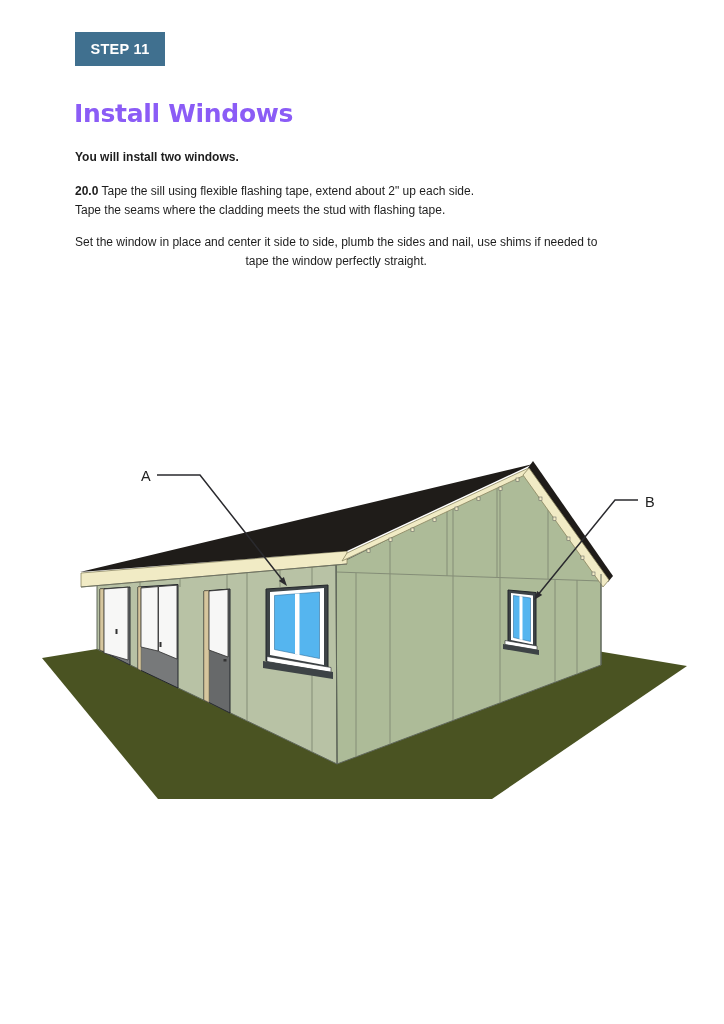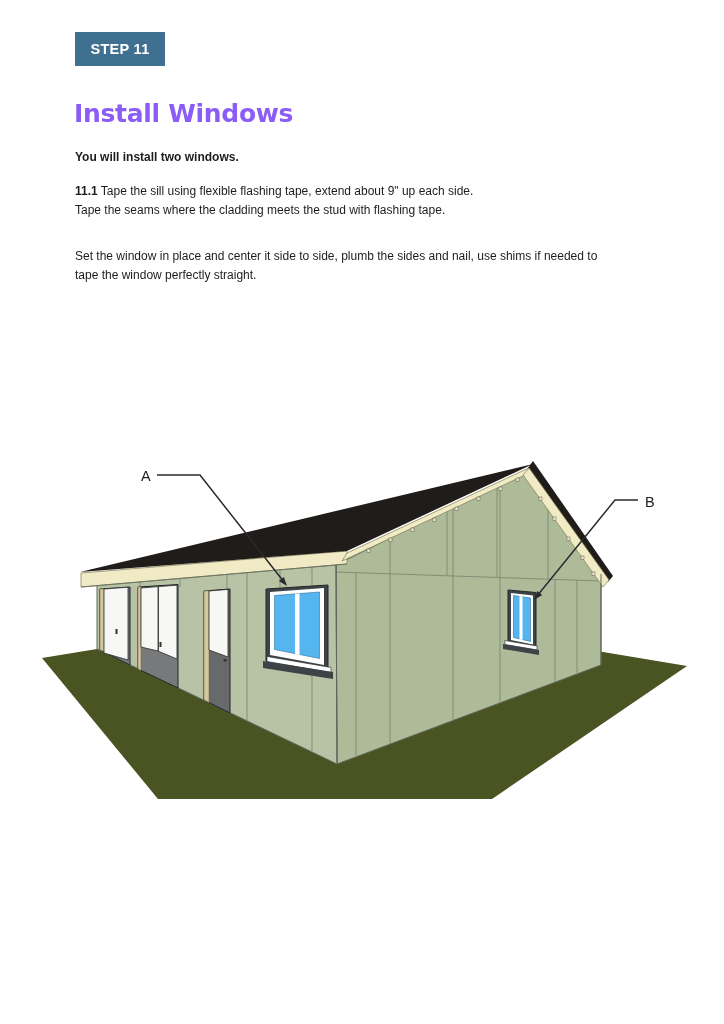--- a/index.html
+++ b/index.html
@@ -8,41 +8,41 @@
   .badge{position:absolute;left:75px;top:32px;width:90px;height:34px;
          background:var(--c-badge-bg);color:var(--c-badge-text);
          display:flex;align-items:center;justify-content:center;
          font-weight:700;font-size:14.5px;letter-spacing:.3px;}
   .title{position:absolute;left:74px;top:99px;margin:0;
          font-family:"DejaVu Sans",sans-serif;font-weight:700;font-size:25px;
          letter-spacing:-.3px;color:#8b5cf6;}
   .txt{position:absolute;left:75px;color:var(--c-text);font-size:12px;line-height:18.5px;}
   .intro{top:148px;font-weight:700;}
   .p1{top:182px;}
-  .p2{top:247px;}
+  .p2{top:233px;text-align:center;}
   .p3{top:287px;}
   .num{font-weight:700;}
   svg text{font-family:"Liberation Sans",sans-serif;}
   .lbl{font-size:14.5px;fill:#222;}
 </style>
 </head>
 <body>
 
 <div class="page">
 
   <div class="badge">
     <span>STEP 11</span>
   </div>
 
   <h1 class="title">Install Windows</h1>
 
   <div class="txt intro">You will install two windows.</div>
 
   <div class="txt p1">
-    <div><span class="num">11.1</span><span> Tape the sill using flexible flashing tape, extend about 9" up each side.</span></div>
+    <div><span class="num">20.0</span><span> Tape the sill using flexible flashing tape, extend about 2" up each side.</span></div>
     <div>Tape the seams where the cladding meets the stud with flashing tape.</div>
   </div>
 
   <div class="txt p2">
     <div>Set the window in place and center it side to side, plumb the sides and nail, use shims if needed to</div>
     <div>tape the window perfectly straight.</div>
   </div>
 
 
   <svg width="724" height="1024" viewBox="0 0 724 1024" style="position:absolute;left:0;top:0;" xmlns="http://www.w3.org/2000/svg">

